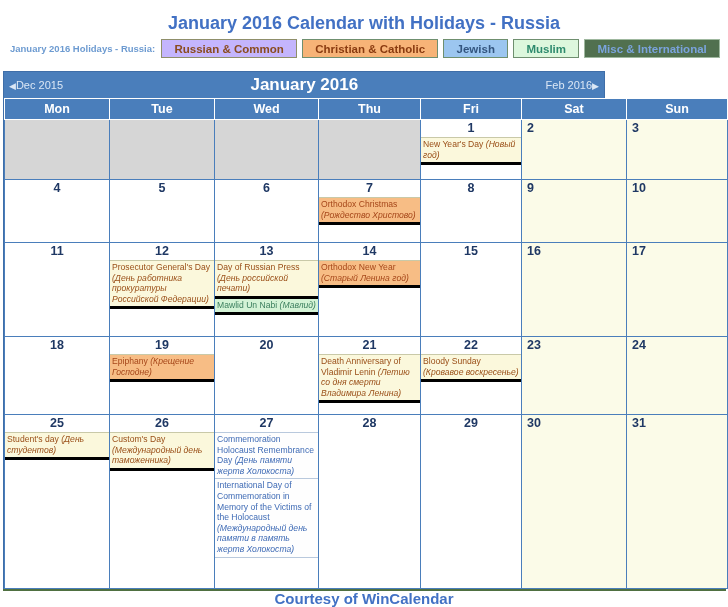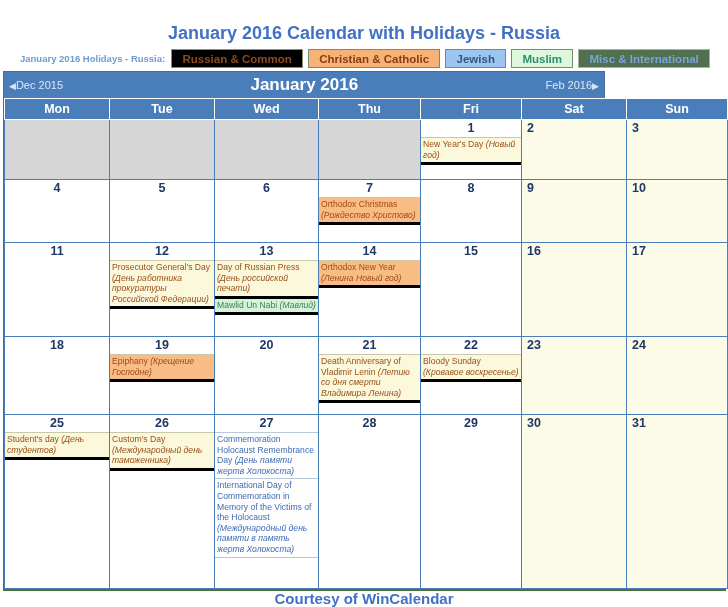--- a/index.html
+++ b/index.html
@@ -6,21 +6,21 @@
   body{
     width:728px;height:607px;
     background:#ffffff;
     font-family:"Liberation Sans", sans-serif;
     overflow:hidden;
     position:relative;
   }
   
   .top-wrap{
     width:728px;
-    padding:16px;
+    padding:6px;
     box-sizing:border-box;
   }
   .page-title{
     text-align:center;
     color:#4271c4;
     font-size:18px;
     font-weight:bold;
     letter-spacing:0px;
     padding:7px 0 4px 0;
     line-height:20px;
@@ -47,21 +47,21 @@
     text-align:center;
     font-size:11.5px;
     font-weight:bold;
     box-sizing:border-box;
     margin-right:5px;
     border:1px solid #6f8f6f;
     white-space:nowrap;
     overflow:hidden;
   }
   .legend-btn:last-child{margin-right:0;}
-  .lg-russian{background:#000000;color:#8a4b1e;border-color:#8f8f6a;}
+  .lg-russian{background:#c4b5fd;color:#8a4b1e;border-color:#8f8f6a;}
   .lg-christian{background:#f7b377;color:#8a3b10;border-color:#6f8f6f;}
   .lg-jewish{background:#9cc6f0;color:#33557f;border-color:#6f8f6f;}
   .lg-muslim{background:#ddf7dd;color:#2e8b6e;border-color:#6f8f6f;}
   .lg-misc{background:#51704f;color:#7aa3dd;border-color:#9fb89f;text-align:center;}
 
   
   .cal{
     position:absolute;
     left:3px;top:71px;
     width:723px;
@@ -250,21 +250,21 @@
               <div class="daynum">12</div>
               <div class="ev ev-russian"><span>Prosecutor General's Day</span> <i>(День работника прокуратуры Российской Федерации)</i></div>
             </td>
             <td class="cell">
               <div class="daynum">13</div>
               <div class="ev ev-russian"><span>Day of Russian Press</span> <i>(День российской печати)</i></div>
               <div class="ev ev-muslim"><span>Mawlid Un Nabi</span> <i>(Мавлид)</i></div>
             </td>
             <td class="cell">
               <div class="daynum">14</div>
-              <div class="ev ev-christian"><span>Orthodox New Year</span> <i>(Ленина Новый год)</i></div>
+              <div class="ev ev-christian"><span>Orthodox New Year</span> <i>(Старый Ленина год)</i></div>
             </td>
             <td class="cell">
               <div class="daynum">15</div>
             </td>
             <td class="cell weekend">
               <div class="daynum">16</div>
             </td>
             <td class="cell weekend">
               <div class="daynum">17</div>
             </td>

